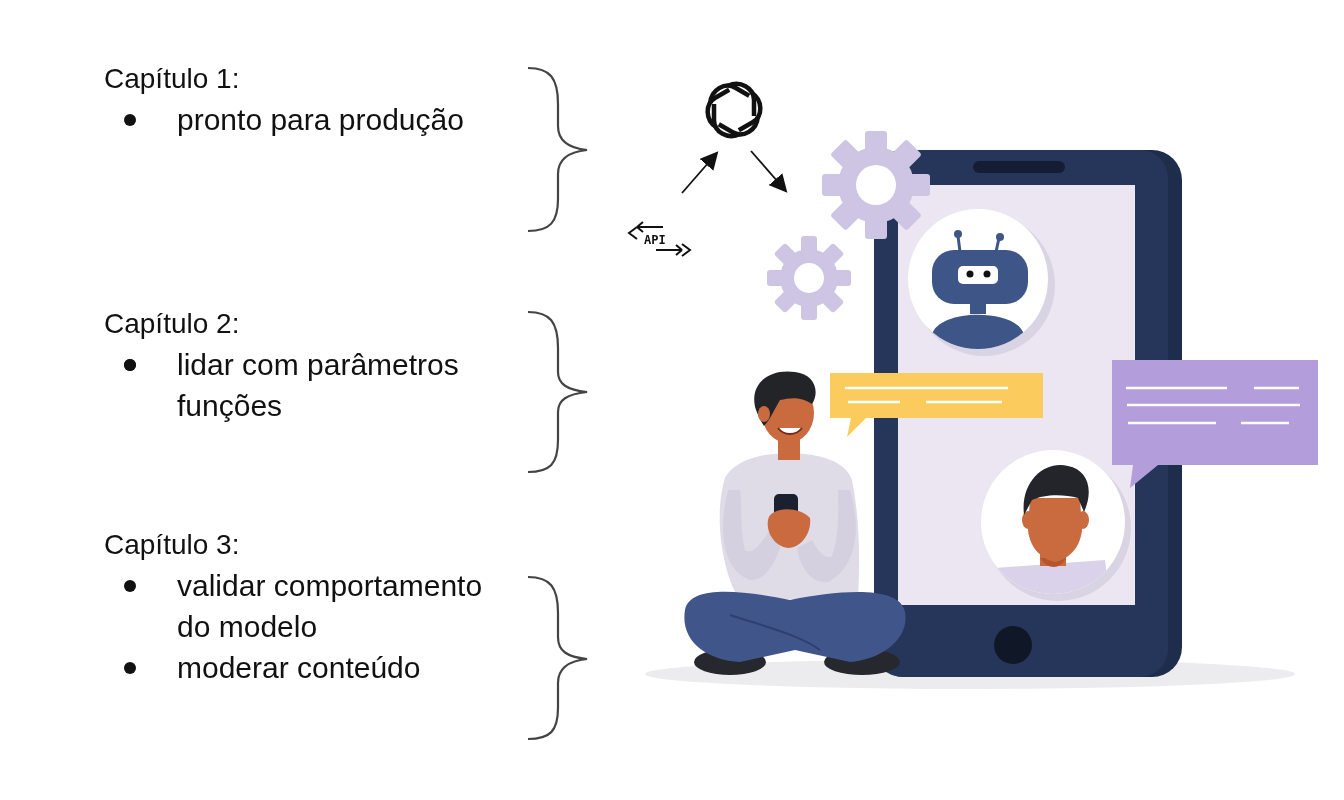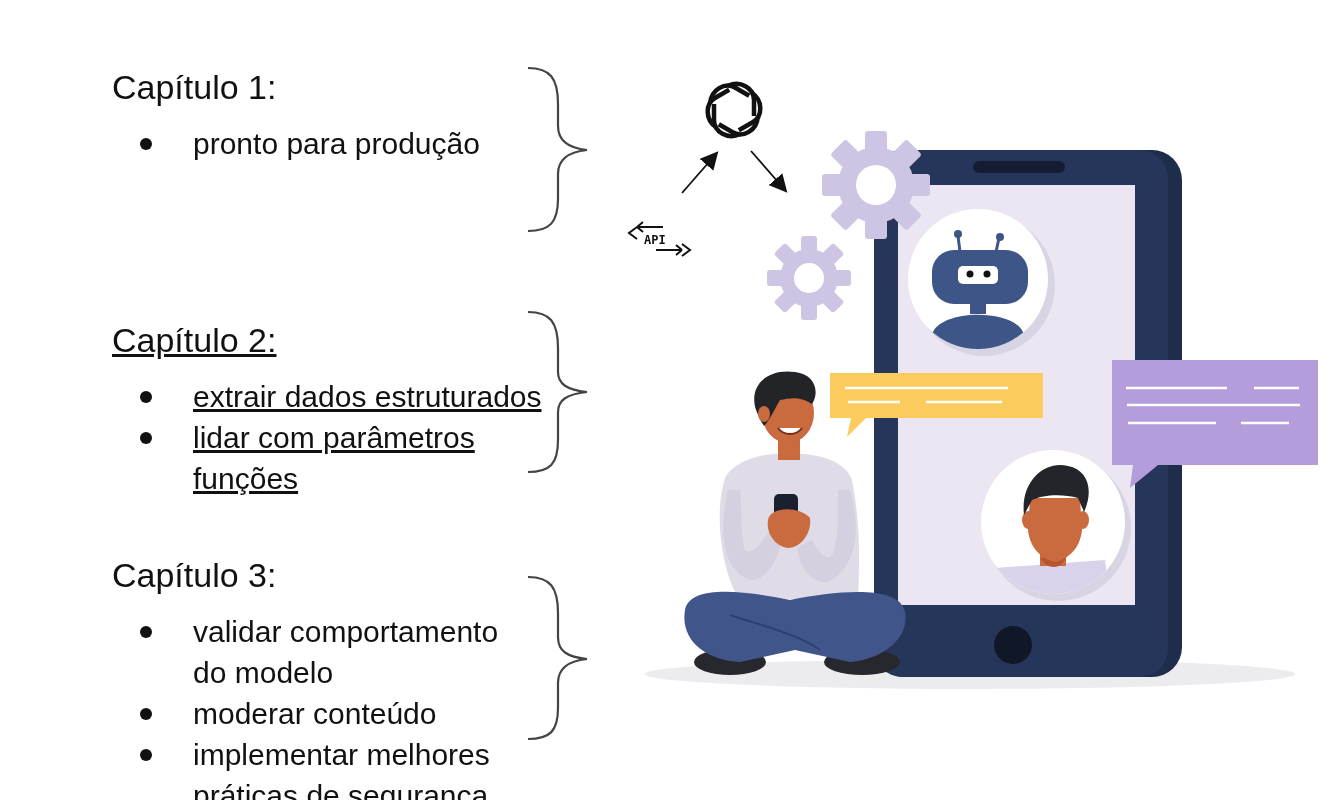--- a/index.html
+++ b/index.html
@@ -1,51 +1,49 @@
 <!DOCTYPE html>
 <html><head>
 <meta charset="utf-8">
 <style>
   html,body{margin:0;padding:0;background:#ffffff;}
   body{width:1344px;height:800px;position:relative;overflow:hidden;font-family:"Liberation Sans",sans-serif;color:#111;}
   .chapter{position:absolute;left:104px;}
-  .ch-title{font-size:34px;line-height:40px;margin:8px;font-weight:normal;}
-  .ch-list{list-style:none;margin:16px;padding:0;}
+  .ch-title{font-size:28px;line-height:40px;margin:0;font-weight:normal;}
+  .ch-list{list-style:none;margin:0;padding:0;}
   .ch-item{position:relative;padding-left:73px;font-size:30px;line-height:41px;}
   .ch-item .dot{position:absolute;left:20px;top:15px;width:12px;height:12px;border-radius:50%;background:#111;}
   .brace{position:absolute;}
   .illustration{position:absolute;left:0;top:0;width:1344px;height:800px;}
 </style>
 </head>
 <body>
 
 <div class="chapter" style="top:59px;">
   <h2 class="ch-title">Capítulo 1:</h2>
   <ul class="ch-list">
     <li class="ch-item"><span class="dot"></span><span>pronto para produção</span></li>
   </ul>
 </div>
 
-<div class="chapter" style="top:312px;text-decoration:underline;">
+<div class="chapter" style="top:304px;">
   <h2 class="ch-title">Capítulo 2:</h2>
   <ul class="ch-list">
-    <li class="ch-item"><span class="dot"></span><span>extrair dados estruturados</span></li>
+    <li class="ch-item"><span class="dot"></span></li>
     <li class="ch-item" style="white-space:pre-line;"><span class="dot"></span><span>lidar com parâmetros
 funções</span></li>
   </ul>
 </div>
 
-<div class="chapter" style="top:547px;">
+<div class="chapter" style="top:525px;">
   <h2 class="ch-title">Capítulo 3:</h2>
   <ul class="ch-list">
     <li class="ch-item" style="white-space:pre-line;"><span class="dot"></span><span>validar comportamento
 do modelo</span></li>
     <li class="ch-item"><span class="dot"></span><span>moderar conteúdo</span></li>
-    <li class="ch-item" style="white-space:pre-line;"><span class="dot"></span><span>implementar melhores
-práticas de segurança</span></li>
   </ul>
 </div>
 
 <svg class="brace" style="left:525px;top:64px;" width="70" height="170" viewBox="0 0 70 170">
   <path d="M3 4 C 25 4, 33 14, 33 40 L 33 62 C 33 76, 42 84, 62 86 C 42 88, 33 96, 33 110 L 33 135 C 33 158, 25 167, 3 167" fill="none" stroke="#444" stroke-width="2.2"></path>
 </svg>
 <svg class="brace" style="left:525px;top:308px;" width="70" height="168" viewBox="0 0 70 168">
   <path d="M3 4 C 25 4, 33 14, 33 40 L 33 64 C 33 76, 42 82, 62 84 C 42 86, 33 92, 33 104 L 33 132 C 33 156, 25 164, 3 164" fill="none" stroke="#444" stroke-width="2.2"></path>
 </svg>
 <svg class="brace" style="left:525px;top:573px;" width="70" height="170" viewBox="0 0 70 170">

